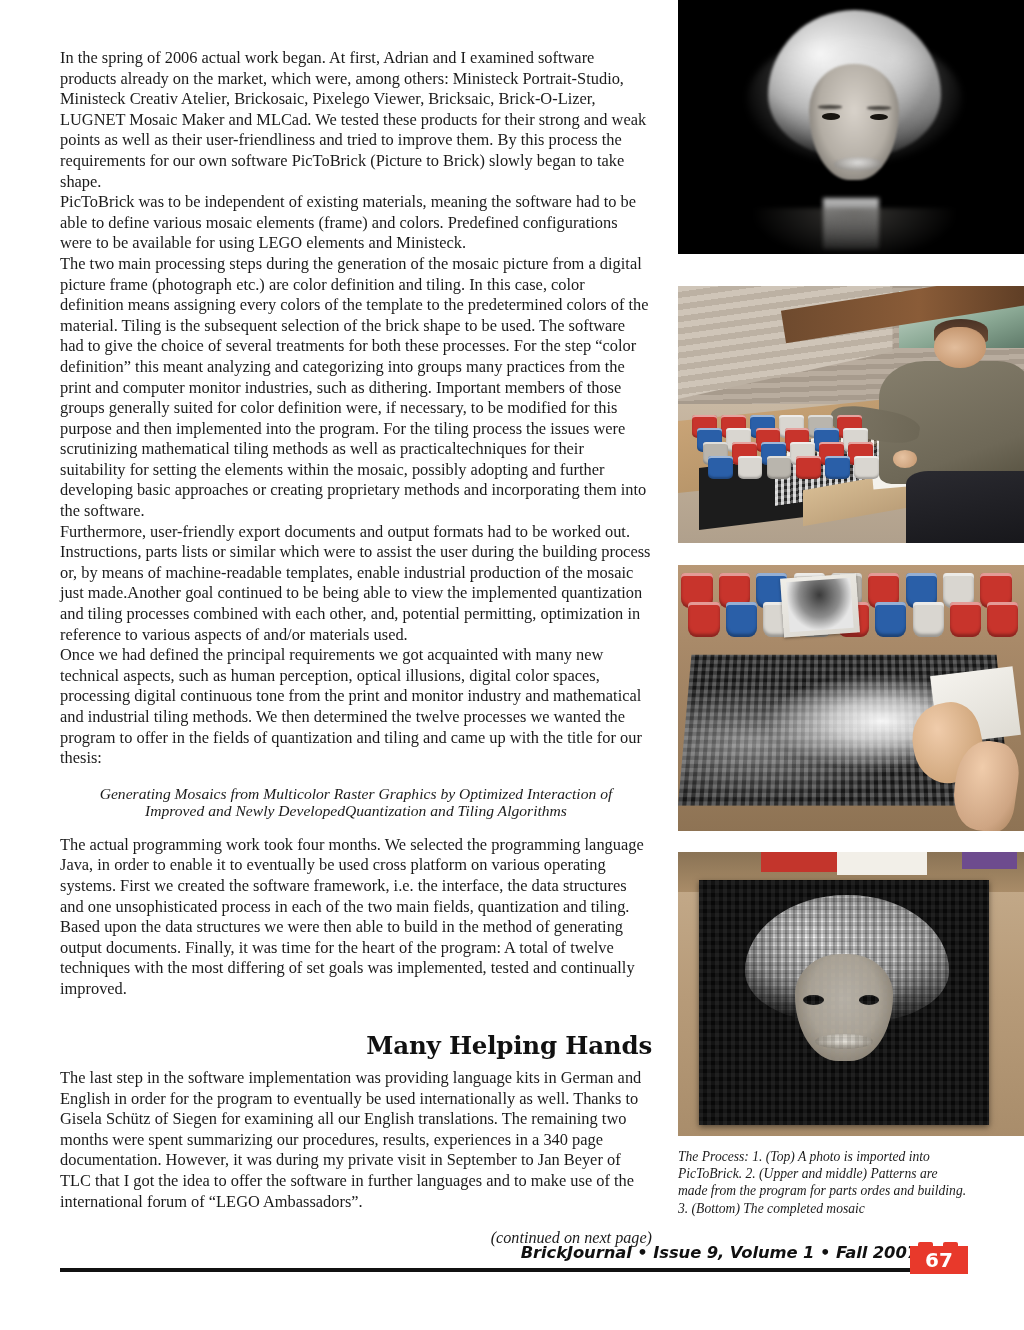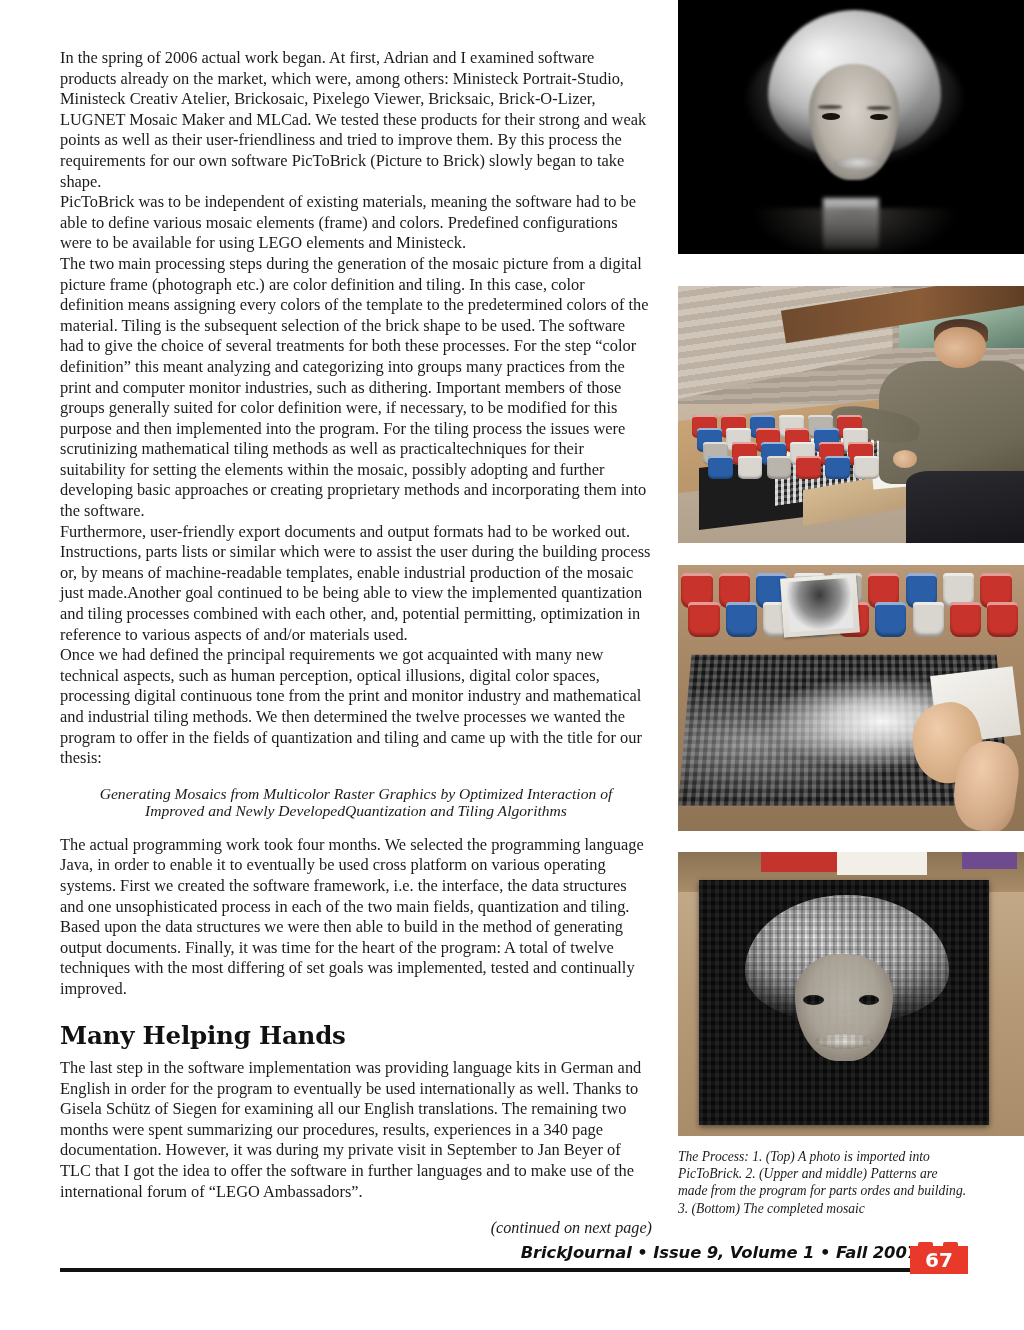--- a/index.html
+++ b/index.html
@@ -27,21 +27,22 @@
   h2.section-heading {
     font-family: "DejaVu Serif", serif;
     font-weight: bold;
     font-size: 24.5px;
     line-height: 1.12;
     margin: 0 0 9px 0;
     letter-spacing: -0.2px;
     color: #111;
   }
   h2.section-heading.second {
-    margin-top: 22px;
+    margin-top: 32px;
+    text-align: right;
   }
 
   p.body {
     font-size: 16.4px;
     line-height: 20.6px;
     margin: 0;
     text-align: left;
     color: #1b1b1b;
   }
   p.body + p.body {

